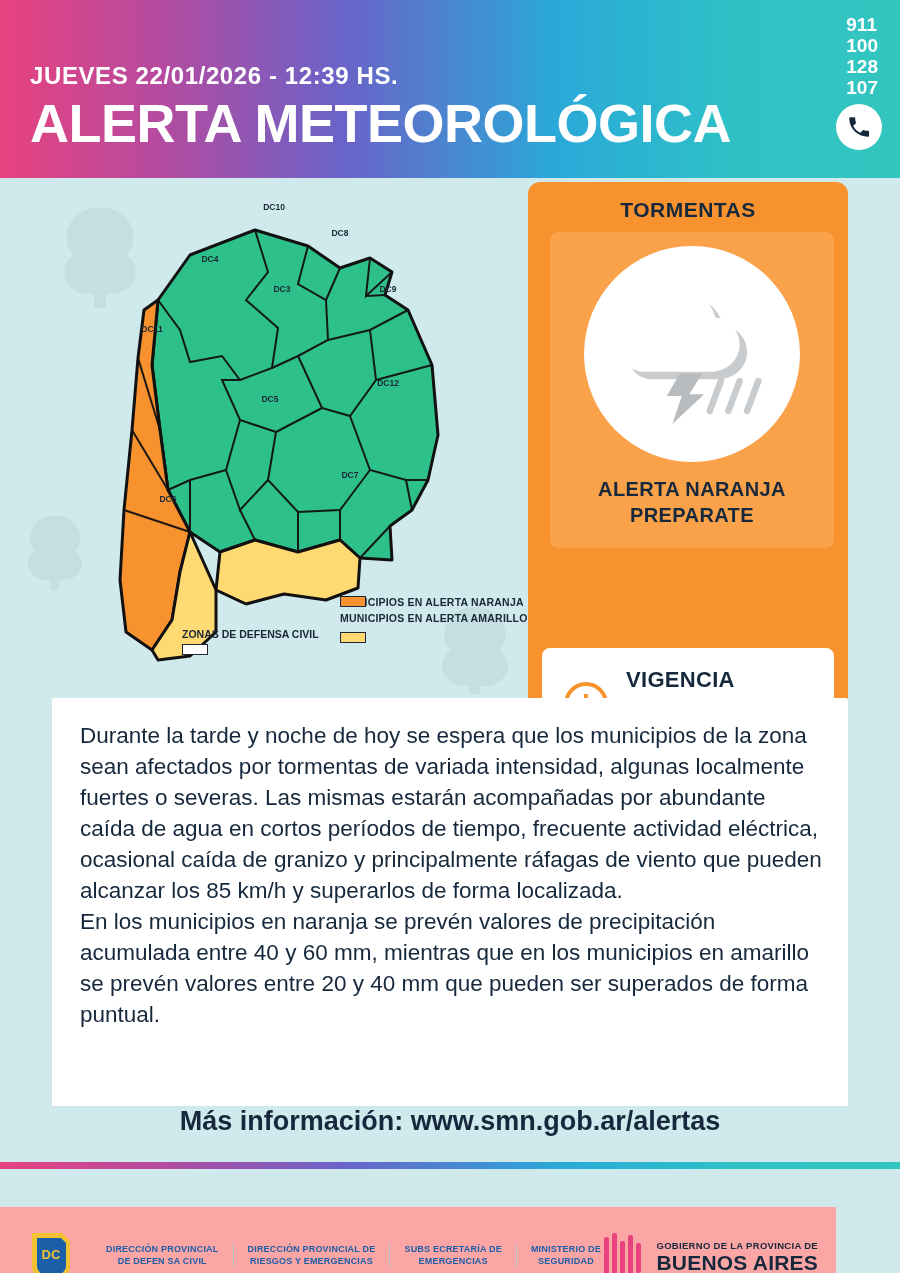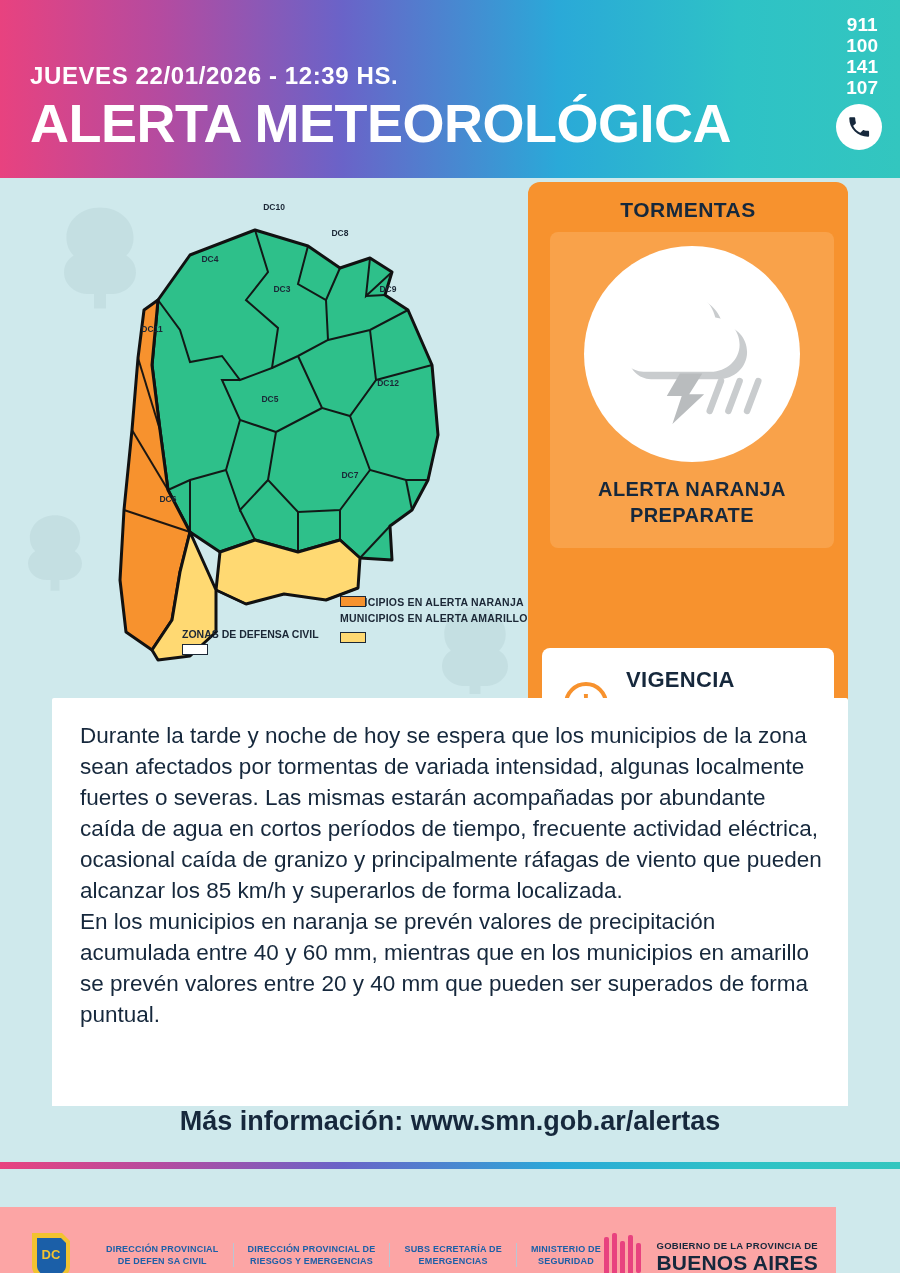--- a/index.html
+++ b/index.html
@@ -22,21 +22,21 @@
     position: absolute; left: 30px; top: 62px;
     color: #ffffff; font-size: 24px; font-weight: bold; letter-spacing: .6px;
   }
   .header-title {
     position: absolute; left: 30px; top: 92px;
     color: #ffffff; font-size: 54px; font-weight: bold; letter-spacing: -.5px;
     line-height: 62px;
   }
   .emergency-numbers {
     position: absolute; right: 22px; top: 14px;
-    color: #ffffff; font-size: 19px; font-weight: bold; text-align: center;
+    color: #ffffff; font-size: 19px; font-weight: bold; text-align: left;
     line-height: 21px;
   }
   .phone-circle {
     position: absolute; right: 18px; top: 104px;
     width: 46px; height: 46px; border-radius: 50%;
     background: #ffffff; display: flex; align-items: center; justify-content: center;
   }
   .phone-circle svg { width: 26px; height: 26px; }
 
   
@@ -151,21 +151,21 @@
 <body>
 
 <div class="page">
 
   <div class="header">
     <div class="header-date">JUEVES 22/01/2026 - 12:39 HS.</div>
     <div class="header-title">ALERTA METEOROLÓGICA</div>
     <div class="emergency-numbers">
       <div>911</div>
       <div>100</div>
-      <div>141</div>
+      <div>128</div>
       <div>107</div>
     </div>
     <div class="phone-circle">
       <svg viewBox="0 0 24 24">
           <path fill="#16283c" d="M6.6 10.8c1.4 2.8 3.8 5.2 6.6 6.6l2.2-2.2c.3-.3.7-.4 1.1-.3 1.2.4 2.5.6 3.8.6.6 0 1 .4 1 1V20c0 .6-.4 1-1 1C10.6 21 3 13.4 3 4c0-.6.4-1 1-1h3.5c.6 0 1 .4 1 1 0 1.3.2 2.6.6 3.8.1.4 0 .8-.3 1.1l-2.2 1.9z"></path>
         </svg>
     </div>
   </div>
 
   <div class="map-area">

